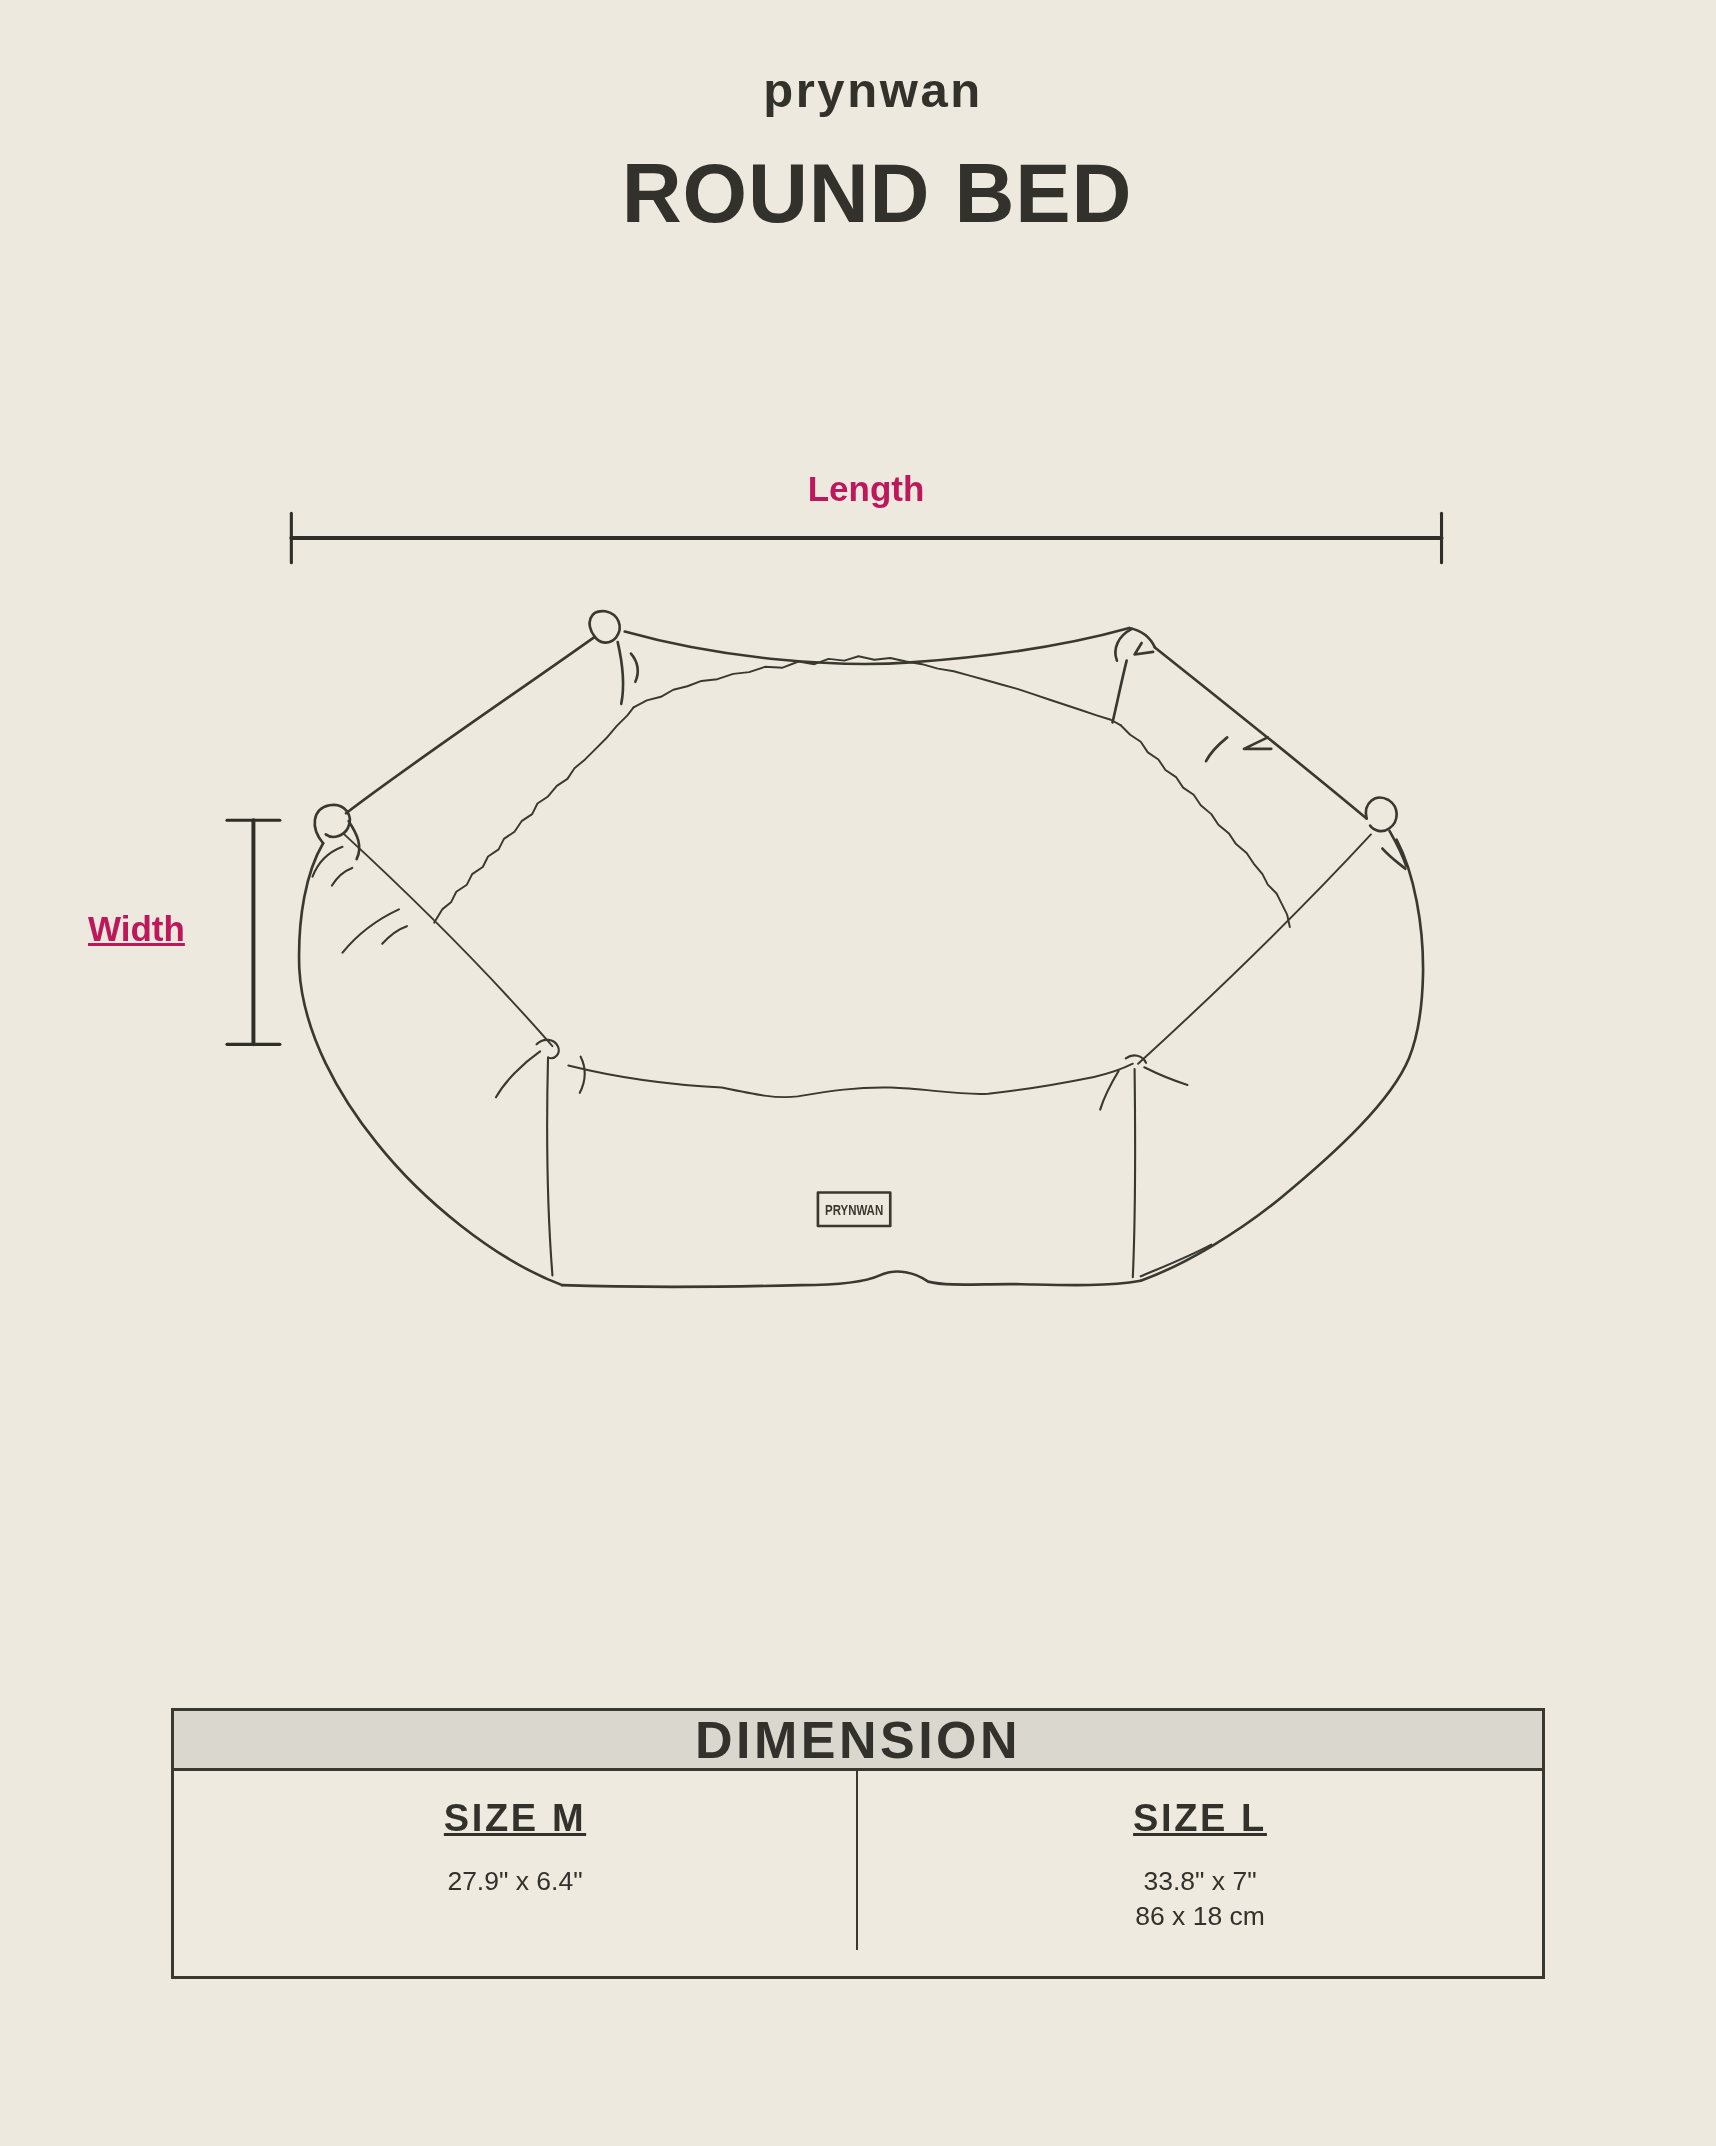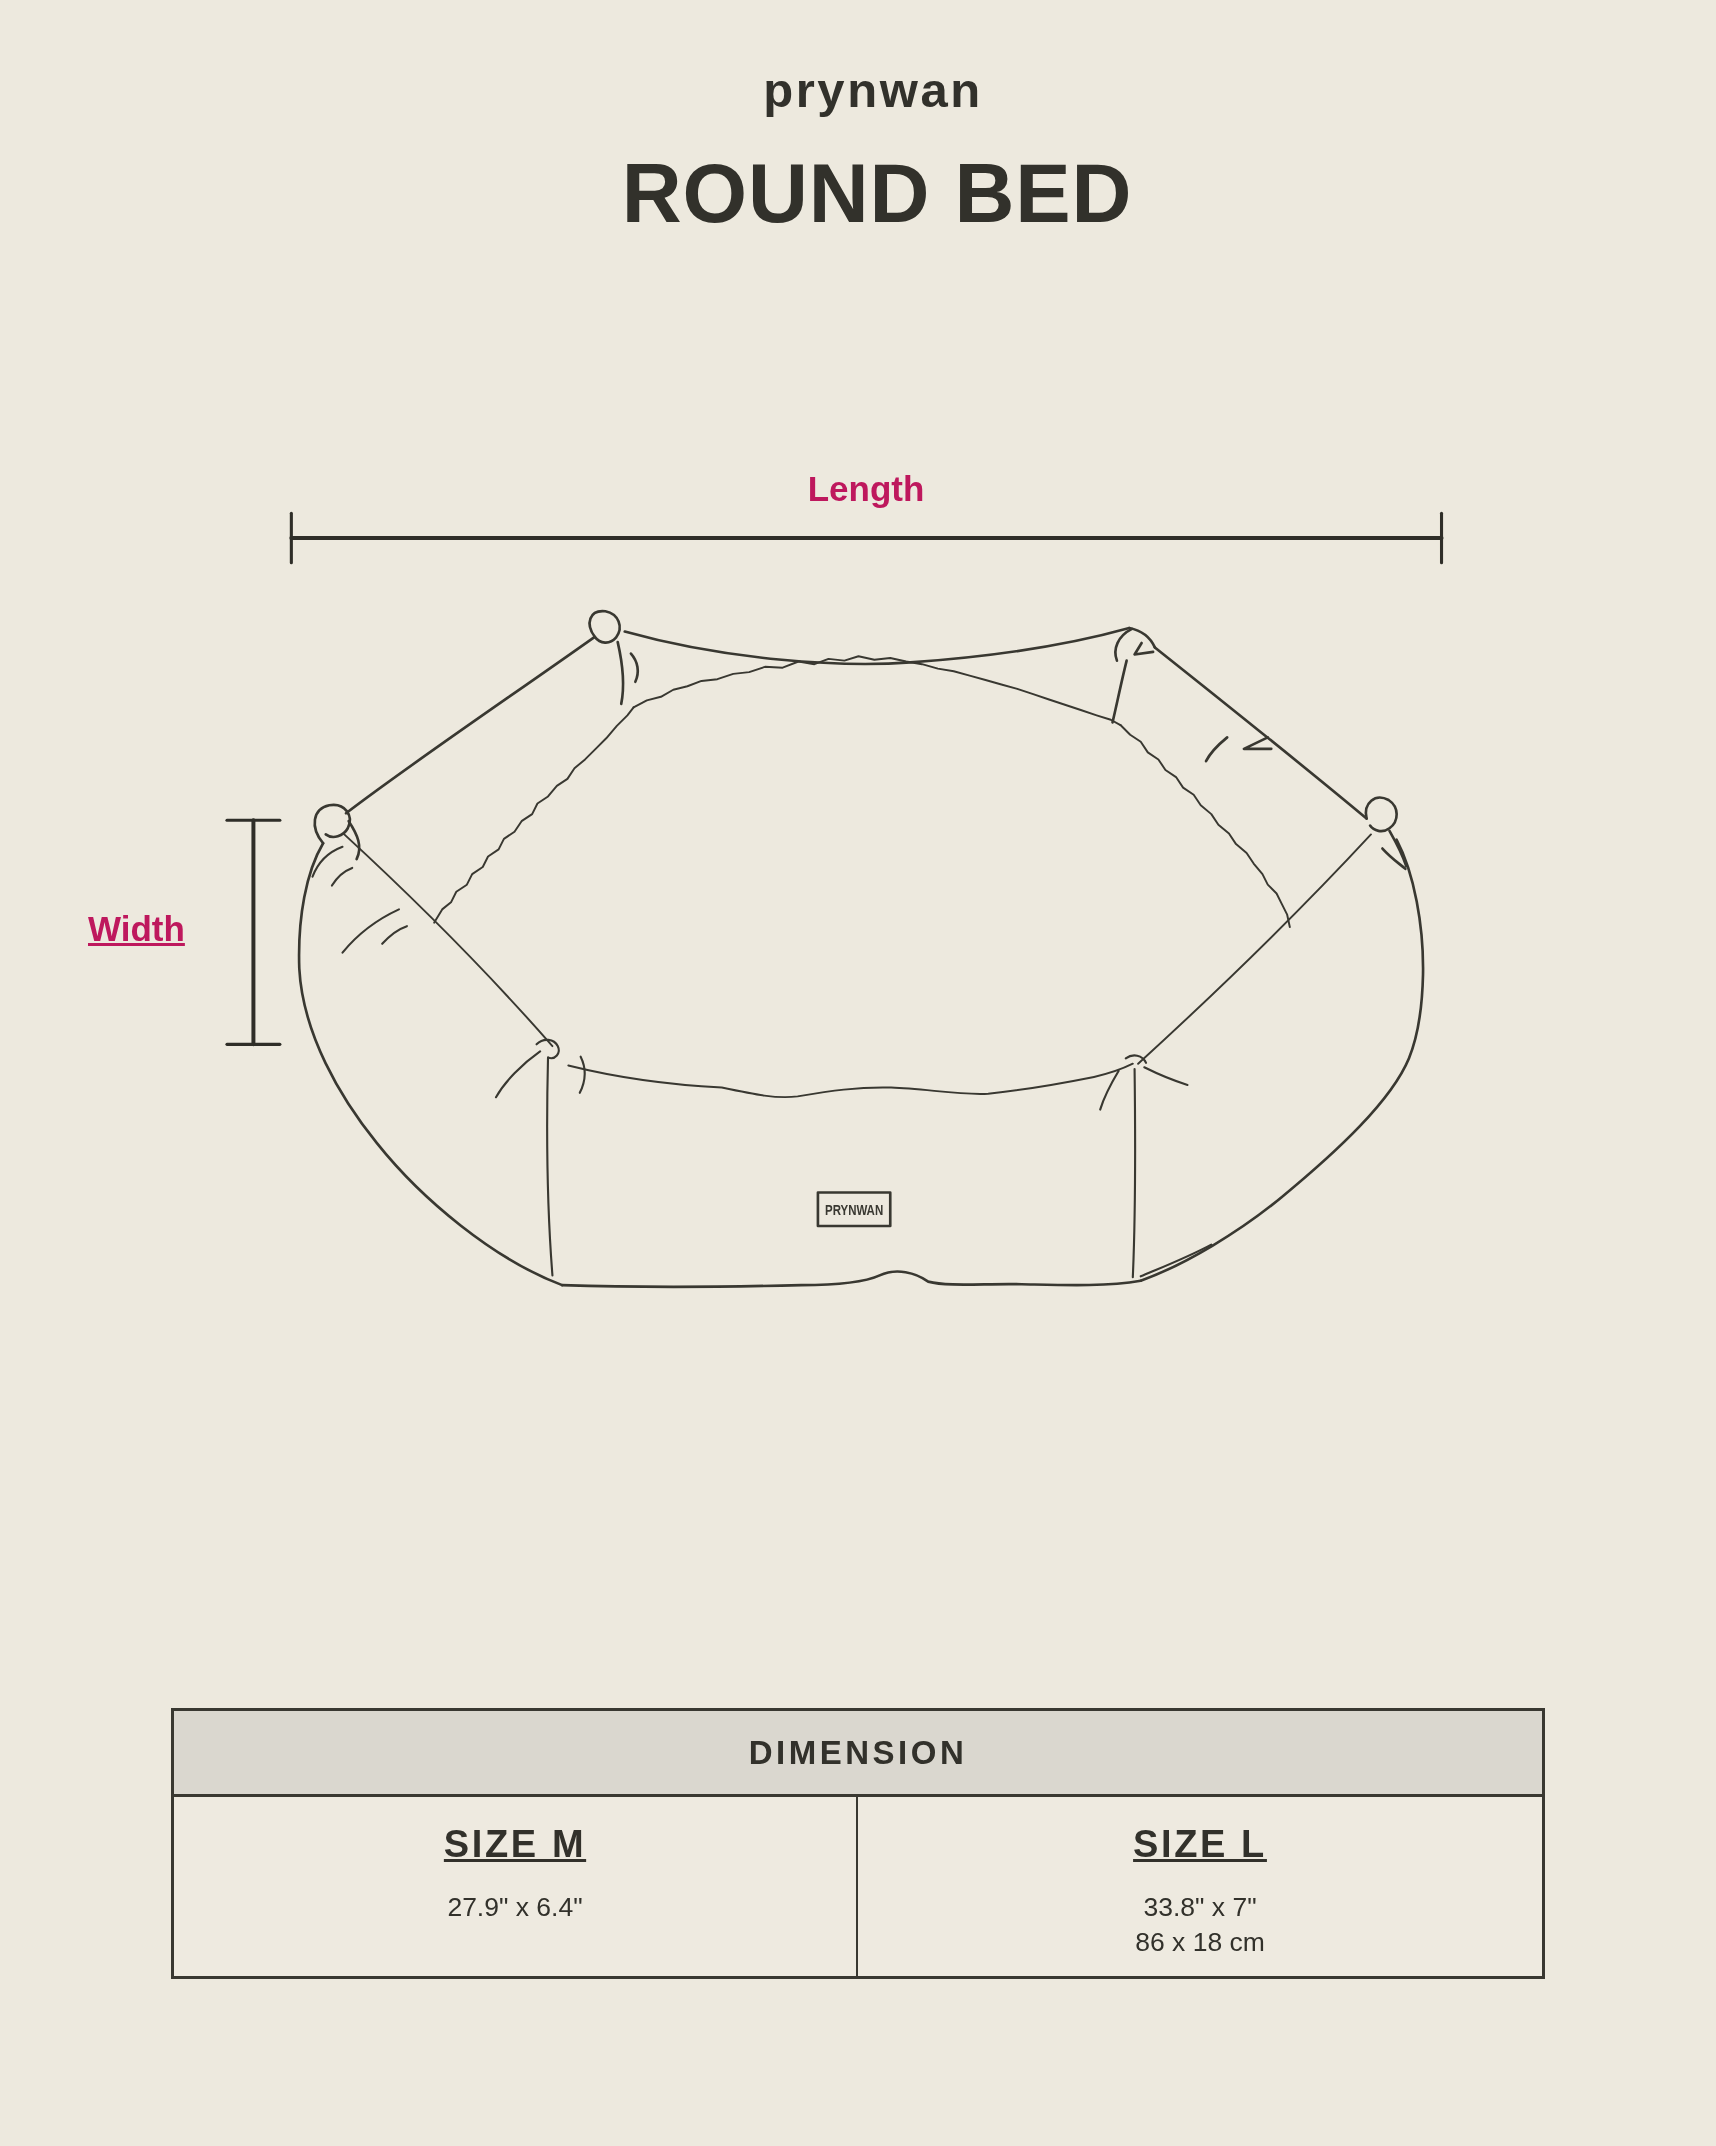--- a/index.html
+++ b/index.html
@@ -74,27 +74,27 @@
     left: 171px;
     top: 1708px;
     width: 1374px;
     height: 271px;
     box-sizing: border-box;
     border: 3.5px solid #393831;
     background: #EEEAE0;
   }
   .dim-table-header {
     box-sizing: border-box;
-    height: 86px;
+    height: 60px;
     background: #DAD7CF;
     border-bottom: 3.5px solid #393831;
     display: flex;
     align-items: center;
     justify-content: center;
-    font-size: 33px;
+    font-size: 52px;
     font-weight: 700;
     letter-spacing: 3.5px;
     color: #32312B;
   }
   .dim-table-body {
     display: flex;
     height: calc(100% - 86px);
   }
   .dim-col {
     box-sizing: border-box;

